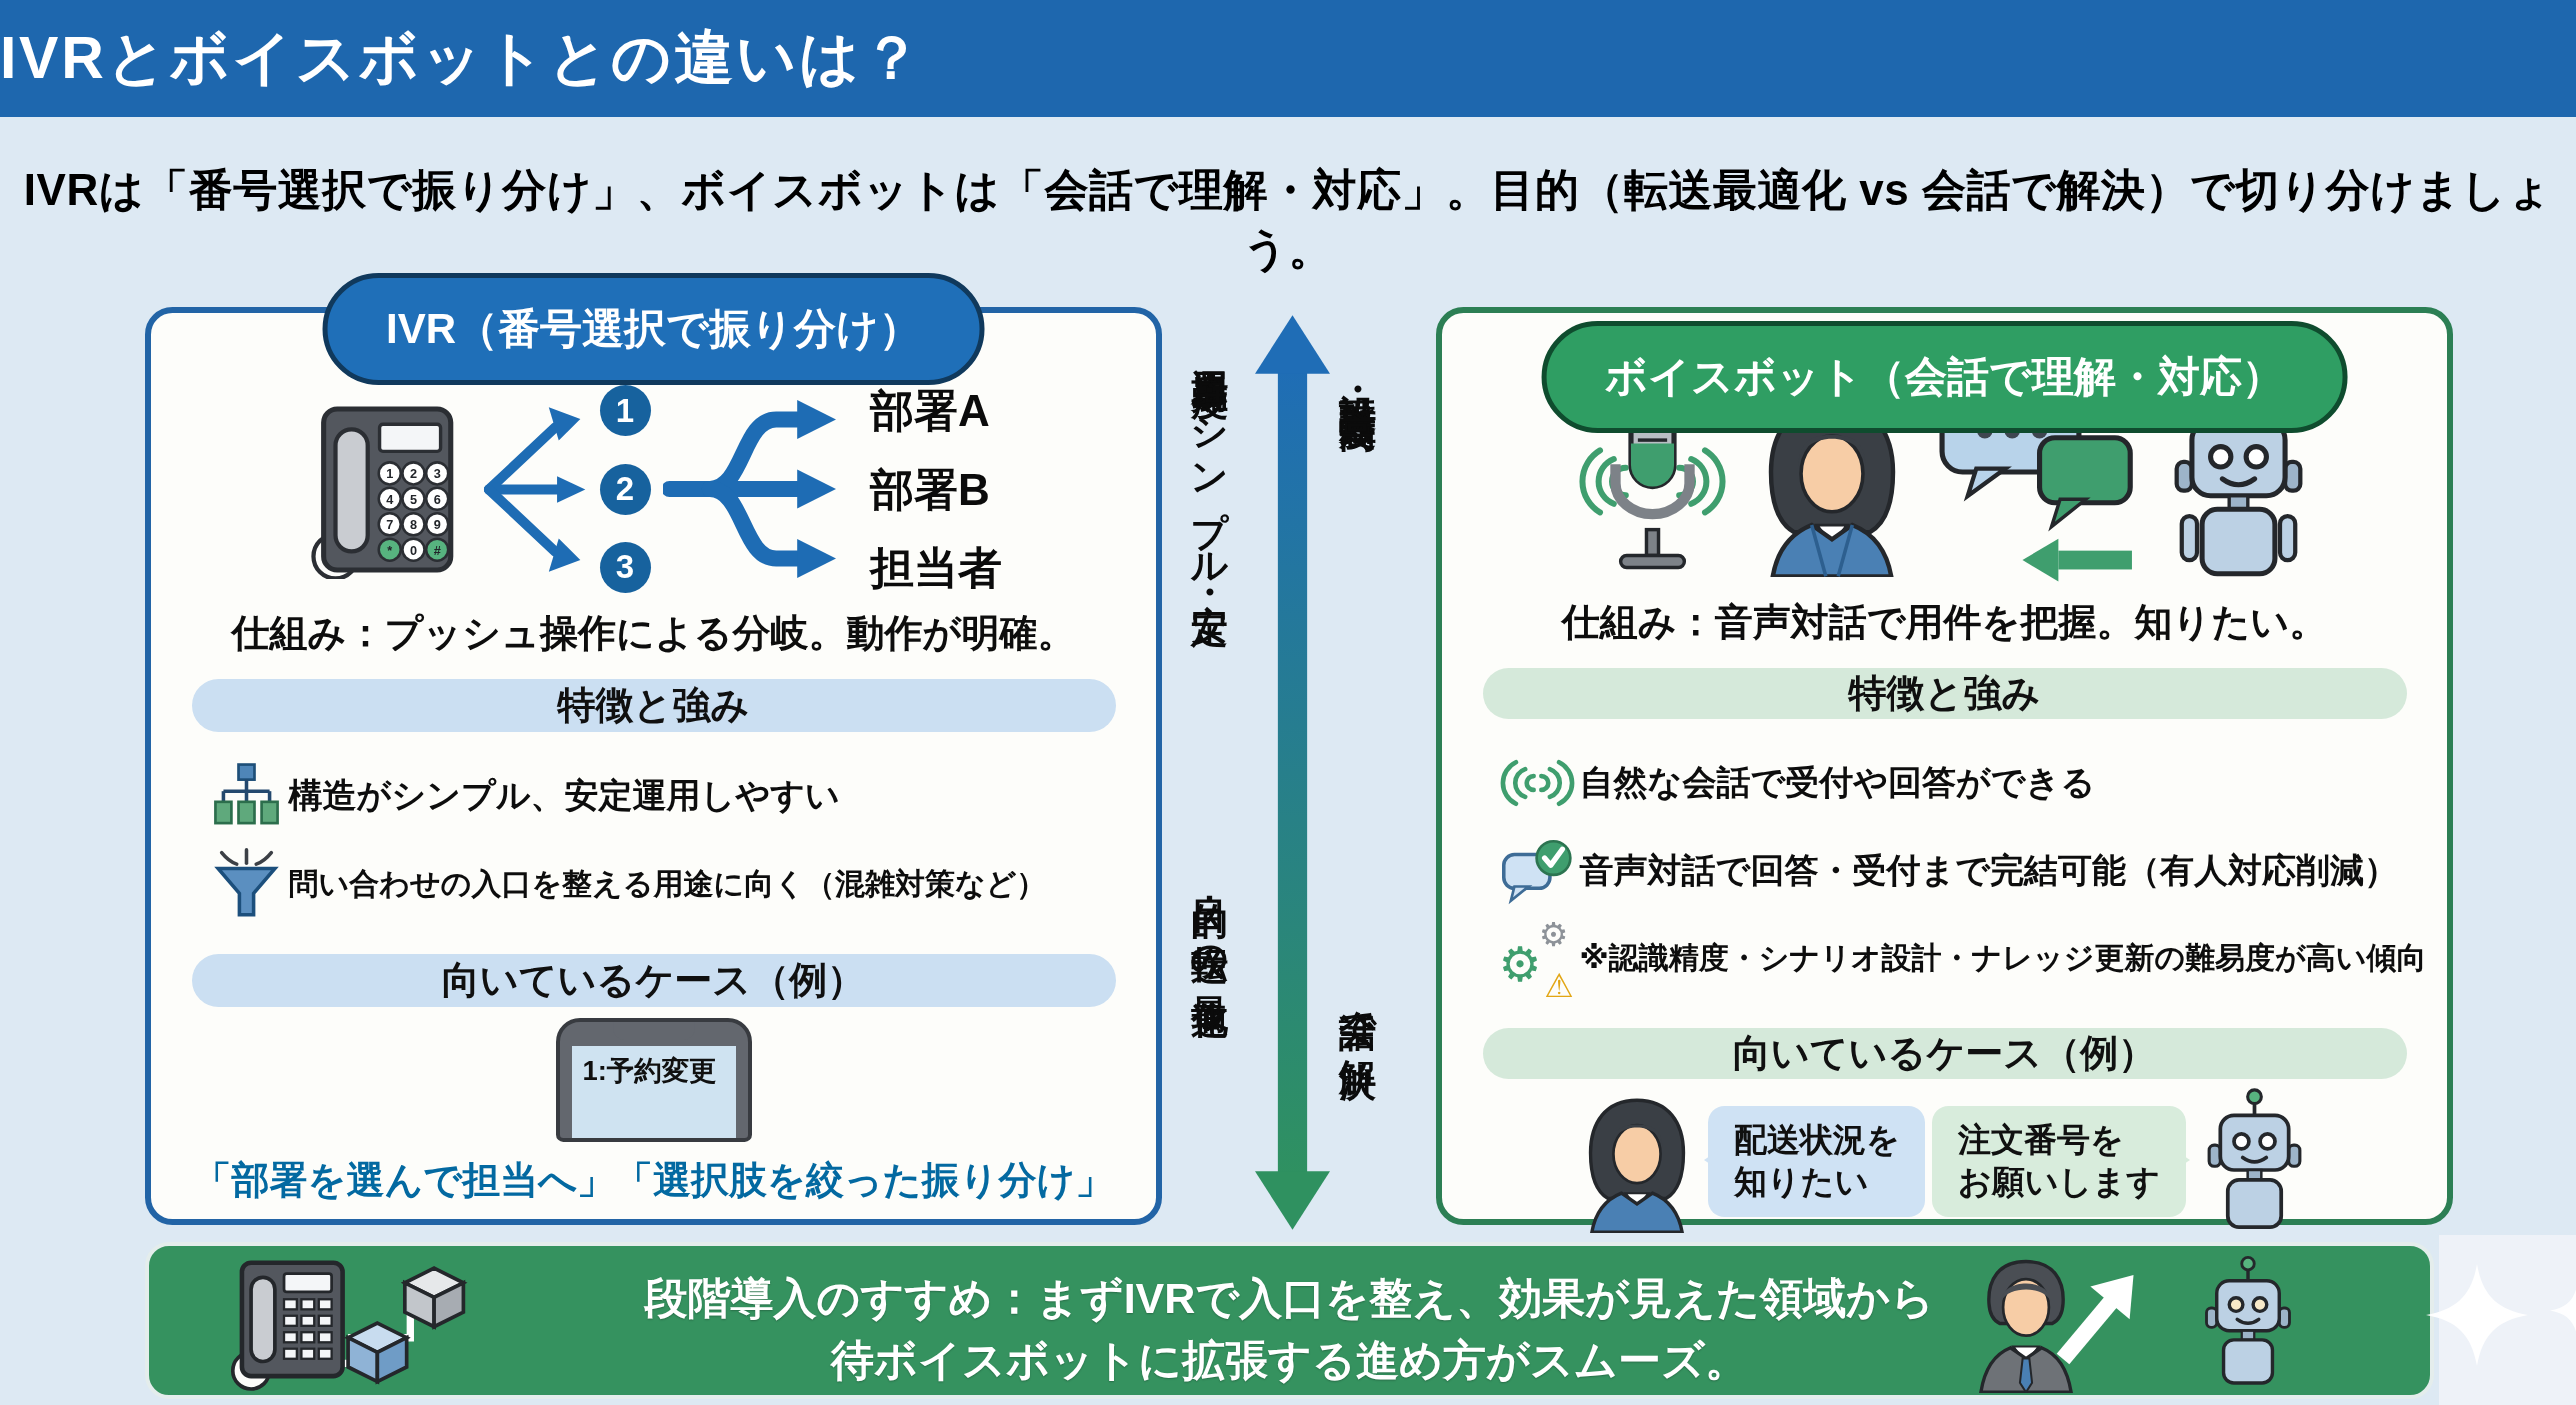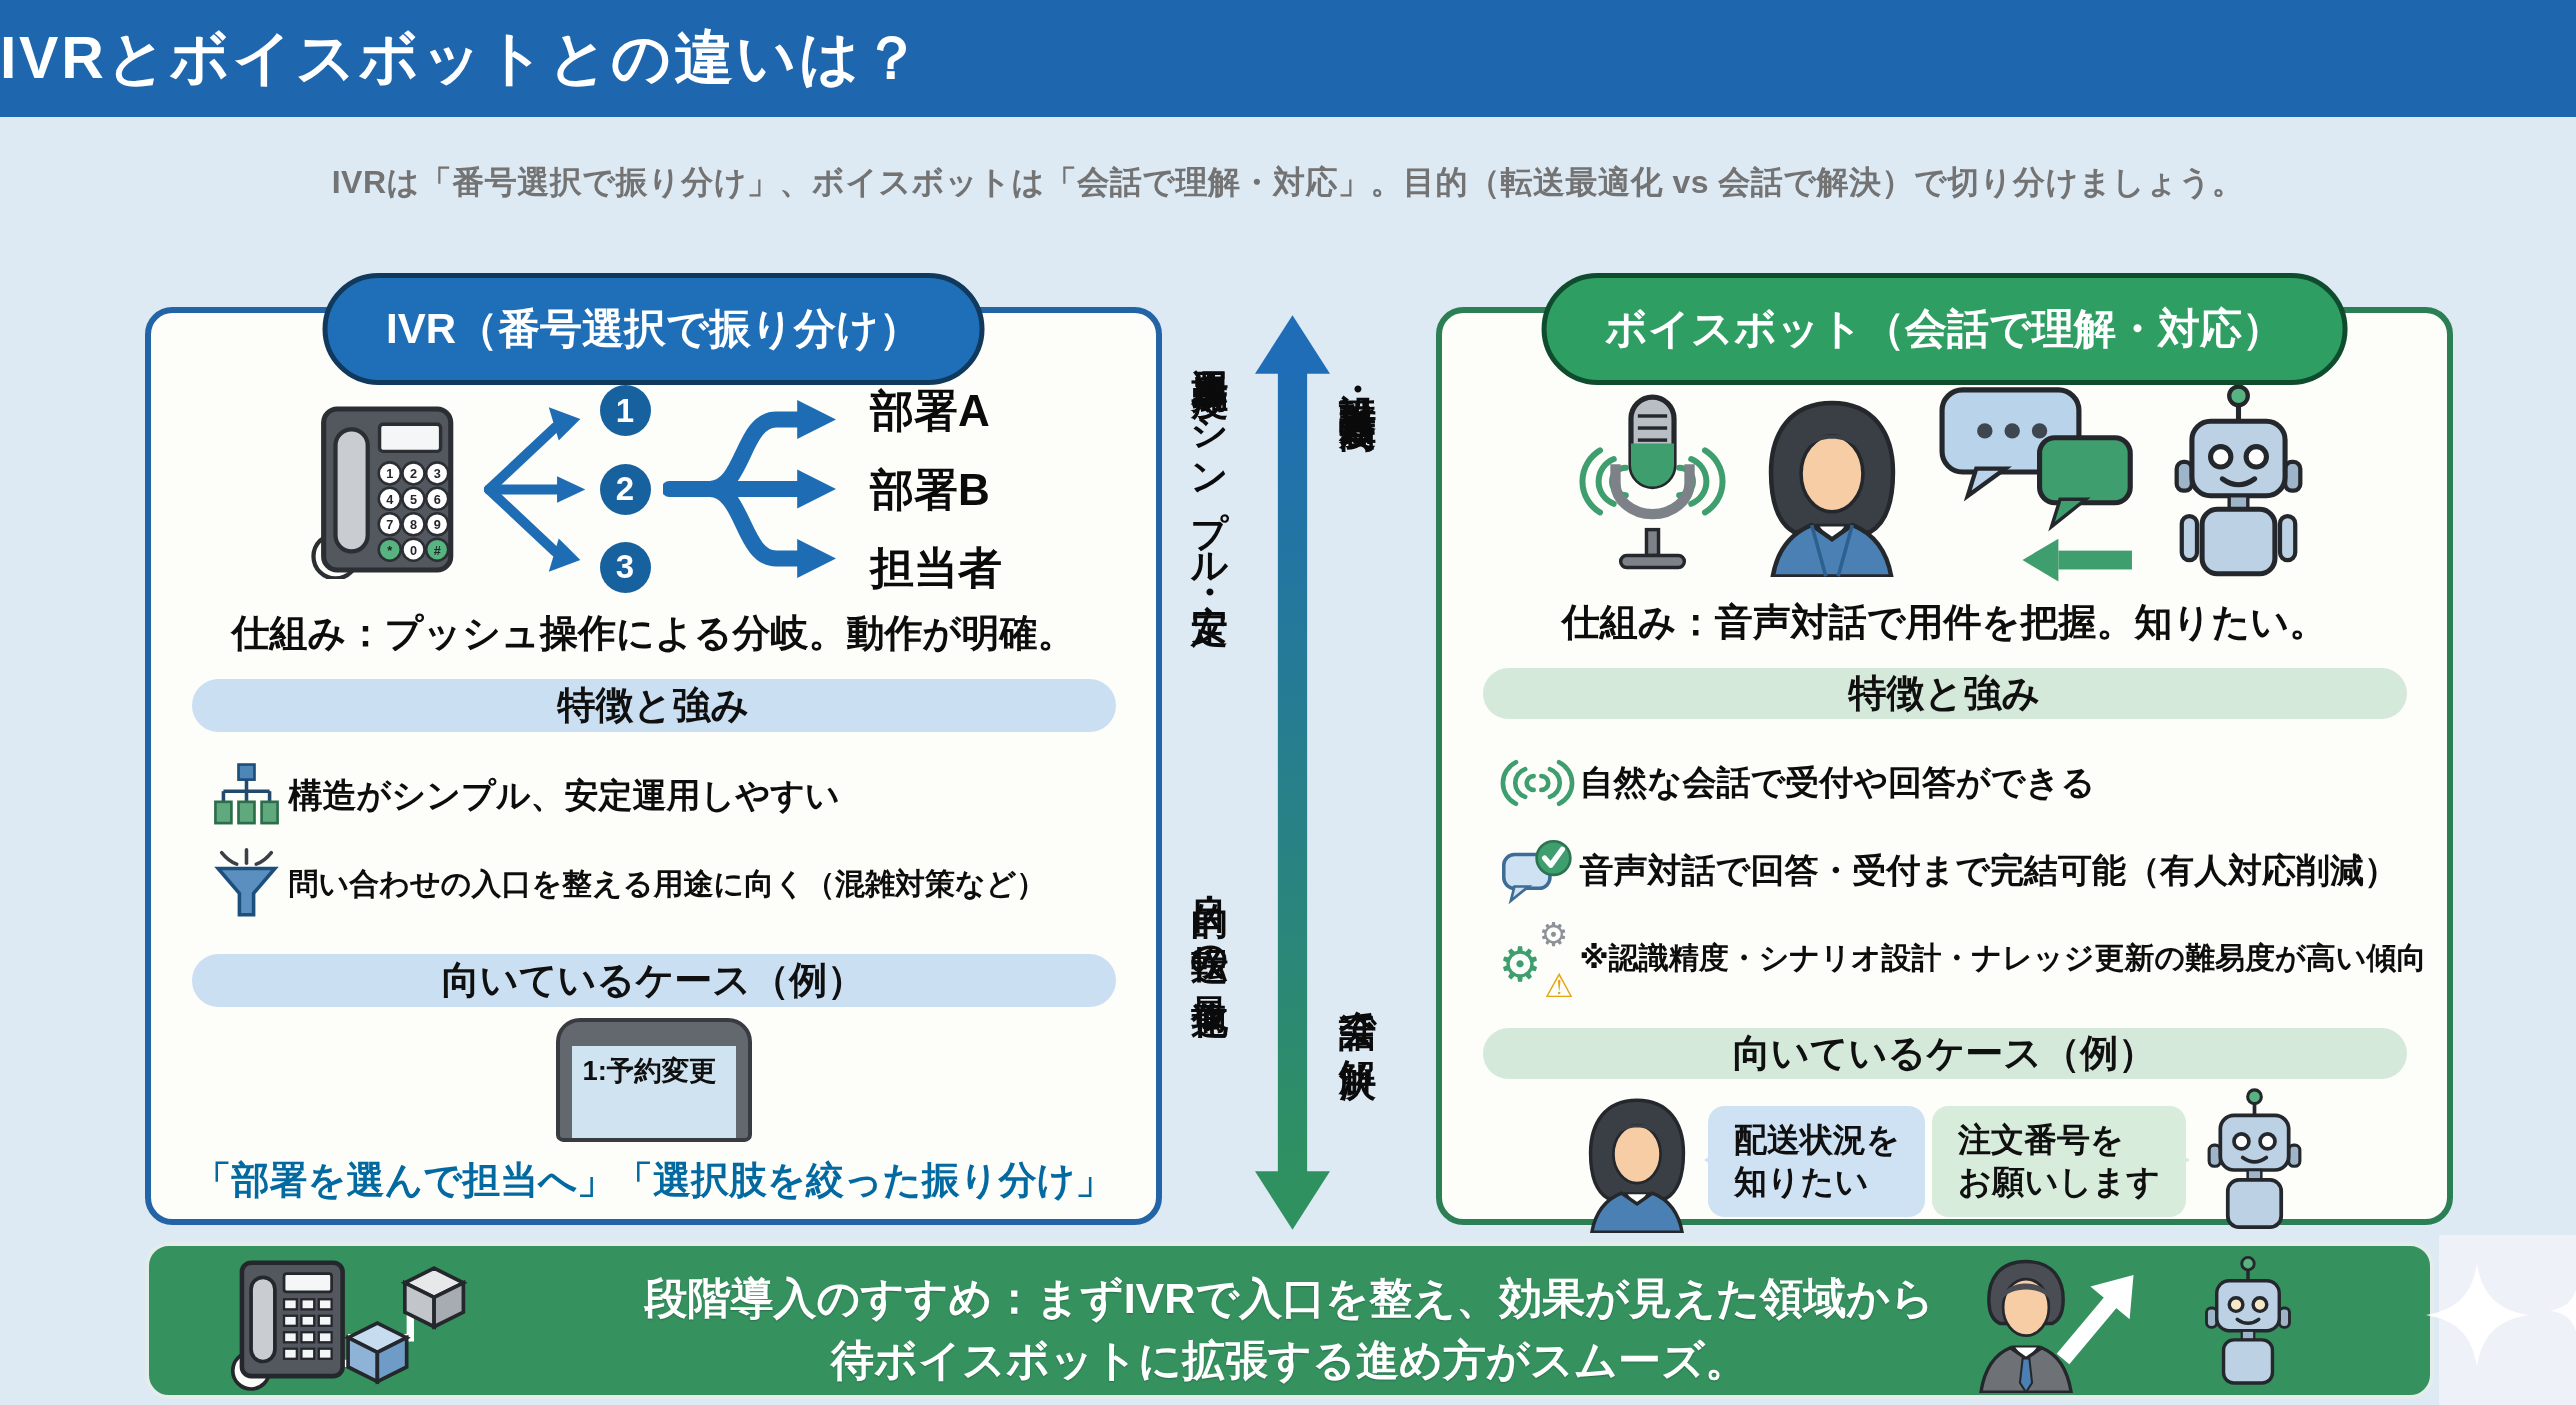--- a/index.html
+++ b/index.html
@@ -6,30 +6,30 @@
   html,body { width:2576px; height:1405px; }
   body { font-family:"Liberation Sans","DejaVu Sans",sans-serif; }
   .page { position:relative; width:2576px; height:1405px; background:#dde9f3; overflow:hidden; }
 
   
   .titlebar { position:absolute; left:0; top:0; width:2576px; height:117px; background:#1e67ae;
               display:flex; align-items:center; }
   .titlebar h1 { color:#fff; font-size:59px; font-weight:bold; letter-spacing:2.7px; }
 
   .subtitle { position:absolute; left:0; top:161px; width:2576px; text-align:center;
-              font-size:32px; font-weight:bold; color:#737373; letter-spacing:0.5px; }
+              font-size:44px; font-weight:bold; color:#000000; letter-spacing:0.5px; }
 
   
   .panel { position:absolute; top:307px; width:1017px; height:918px; background:#fdfdfa; border-radius:27.4px; }
   .panel-ivr { left:145px; border:6.4px solid #2264a6; }
   .panel-vb  { left:1436px; border:6.4px solid #2c7f54; }
   .panel-pill { position:absolute; top:-40px; left:50%; transform:translateX(-50%); white-space:nowrap;
                 padding:23px 59px; border-radius:914px; font-size:42px; font-weight:bold; color:#fff; z-index:3; }
   .pill-blue  { background:#1f6fb8; border:5.5px solid #10395c; }
-  .pill-green { background:#2f9e63; border:5.5px solid #0f4c2e; }
+  .pill-green { background:#2f9e63; border:5.5px solid #0f4c2e;margin-top:48px; }
   .panel-inner { height:100%; display:flex; flex-direction:column; padding:37px 25.6px 12.8px; }
 
   .diagram { display:flex; align-items:center; justify-content:center; gap:12.8px; height:231px; margin-top:33px; }
   .circle-col { display:flex; flex-direction:column; gap:27.4px; }
   .num-circle { width:51px; height:51px; border-radius:50%; background:#17629e; color:#fff;
                 font-size:33px; font-weight:bold; display:flex; align-items:center; justify-content:center; }
   .target-col { display:flex; flex-direction:column; gap:27.4px; }
   .target-col div { font-size:44px; font-weight:800; color:#0b0b0b; line-height:51px; }
 
   .mechanism { text-align:center; font-size:38px; font-weight:bold; color:#0d0d0d; margin-top:12.8px; }

